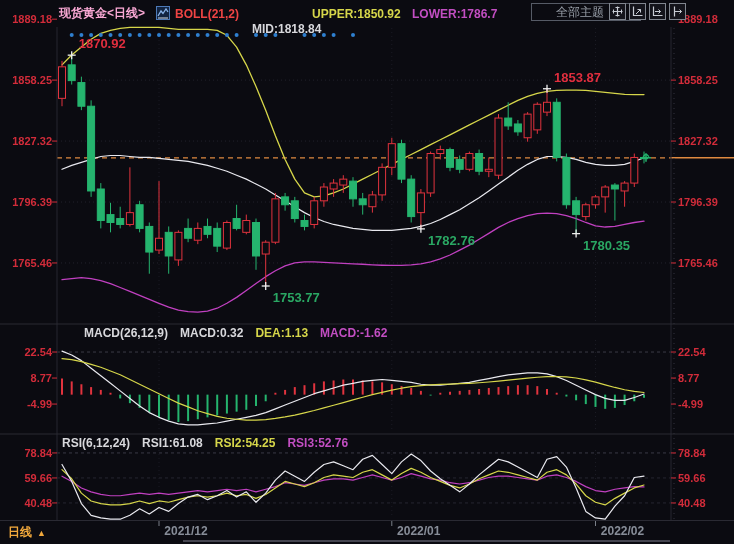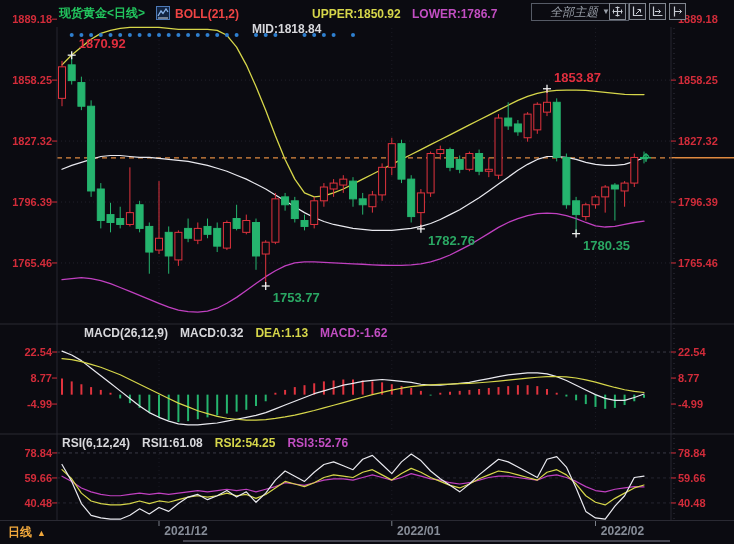--- a/index.html
+++ b/index.html
@@ -1,28 +1,28 @@
 <!DOCTYPE html>
 <html><head>
 <meta charset="utf-8">
 <style>
   html,body{margin:0;padding:0;background:#000;}
   .app{position:relative;width:734px;height:544px;background:#0b0b11;overflow:hidden;
        font-family:"Liberation Sans",sans-serif;}
   .hdr{position:absolute;left:0;top:0;width:734px;height:27px;z-index:3;
        display:flex;align-items:center;}
-  .hdr .title{position:absolute;left:59px;color:#22c55e;font-size:12px;font-weight:bold;text-align:center;}
+  .hdr .title{position:absolute;left:59px;color:#f9a8d4;font-size:12px;font-weight:bold;text-align:center;}
   .hdr .cico{position:absolute;left:156px;top:6px;width:14px;height:14px;}
   .hdr .w1{position:absolute;left:175px;color:#ef4444;font-size:12px;font-weight:600;}
   .hdr .w2{position:absolute;left:252px;color:#d8d8dc;font-size:12px;font-weight:600;margin-top:30px;}
   .hdr .yl{position:absolute;left:312px;color:#d6d64a;font-size:12px;font-weight:600;}
   .hdr .mg{position:absolute;left:412px;color:#c24ec2;font-size:12px;font-weight:600;}
   .theme-btn{position:absolute;left:531px;top:3px;height:16px;line-height:16px;
-       border:1px solid #565b66;color:#9aa0aa;font-size:12px;padding:0 18px;cursor:pointer;
-       display:flex;align-items:center;gap:4px;font-style:italic;}
+       border:1px solid #565b66;color:#9aa0aa;font-size:12px;padding:0 24px;cursor:pointer;
+       display:flex;align-items:center;gap:4px;}
   .theme-btn .caret{font-size:8px;}
   .tools{position:absolute;left:609px;top:3px;display:flex;gap:3px;}
   .tbtn{width:15px;height:15px;border:1px solid #81868f;display:flex;align-items:center;
         justify-content:center;cursor:pointer;background:#14141b;}
   .axis-label{position:absolute;font-size:11px;font-weight:bold;color:#d22c3a;z-index:2;
         line-height:14px;white-space:nowrap;}
   .axis-left{width:50px;text-align:right;}
   .pane-hdr{position:absolute;left:62px;z-index:3;font-size:12px;font-weight:600;
         display:flex;gap:12px;white-space:nowrap;}
   .ph-w{color:#d8d8dc;} .ph-y{color:#d6d64a;} .ph-m{color:#c24ec2;}

